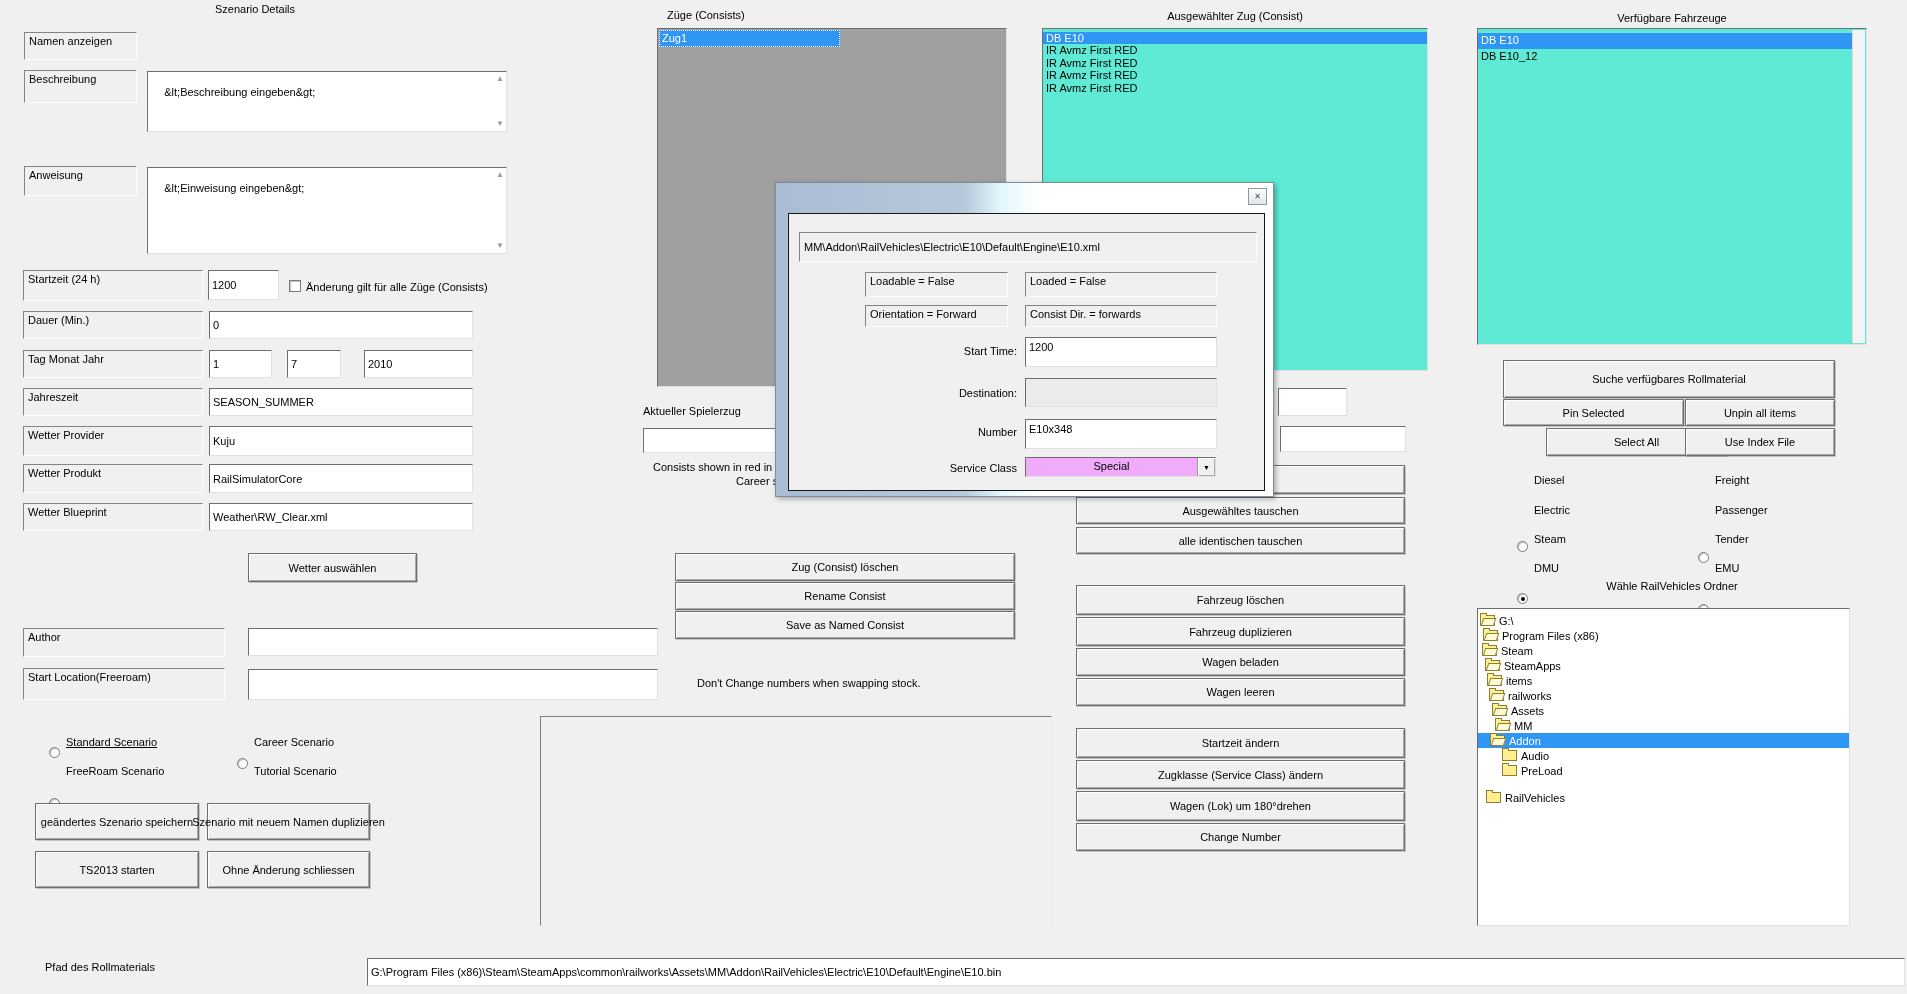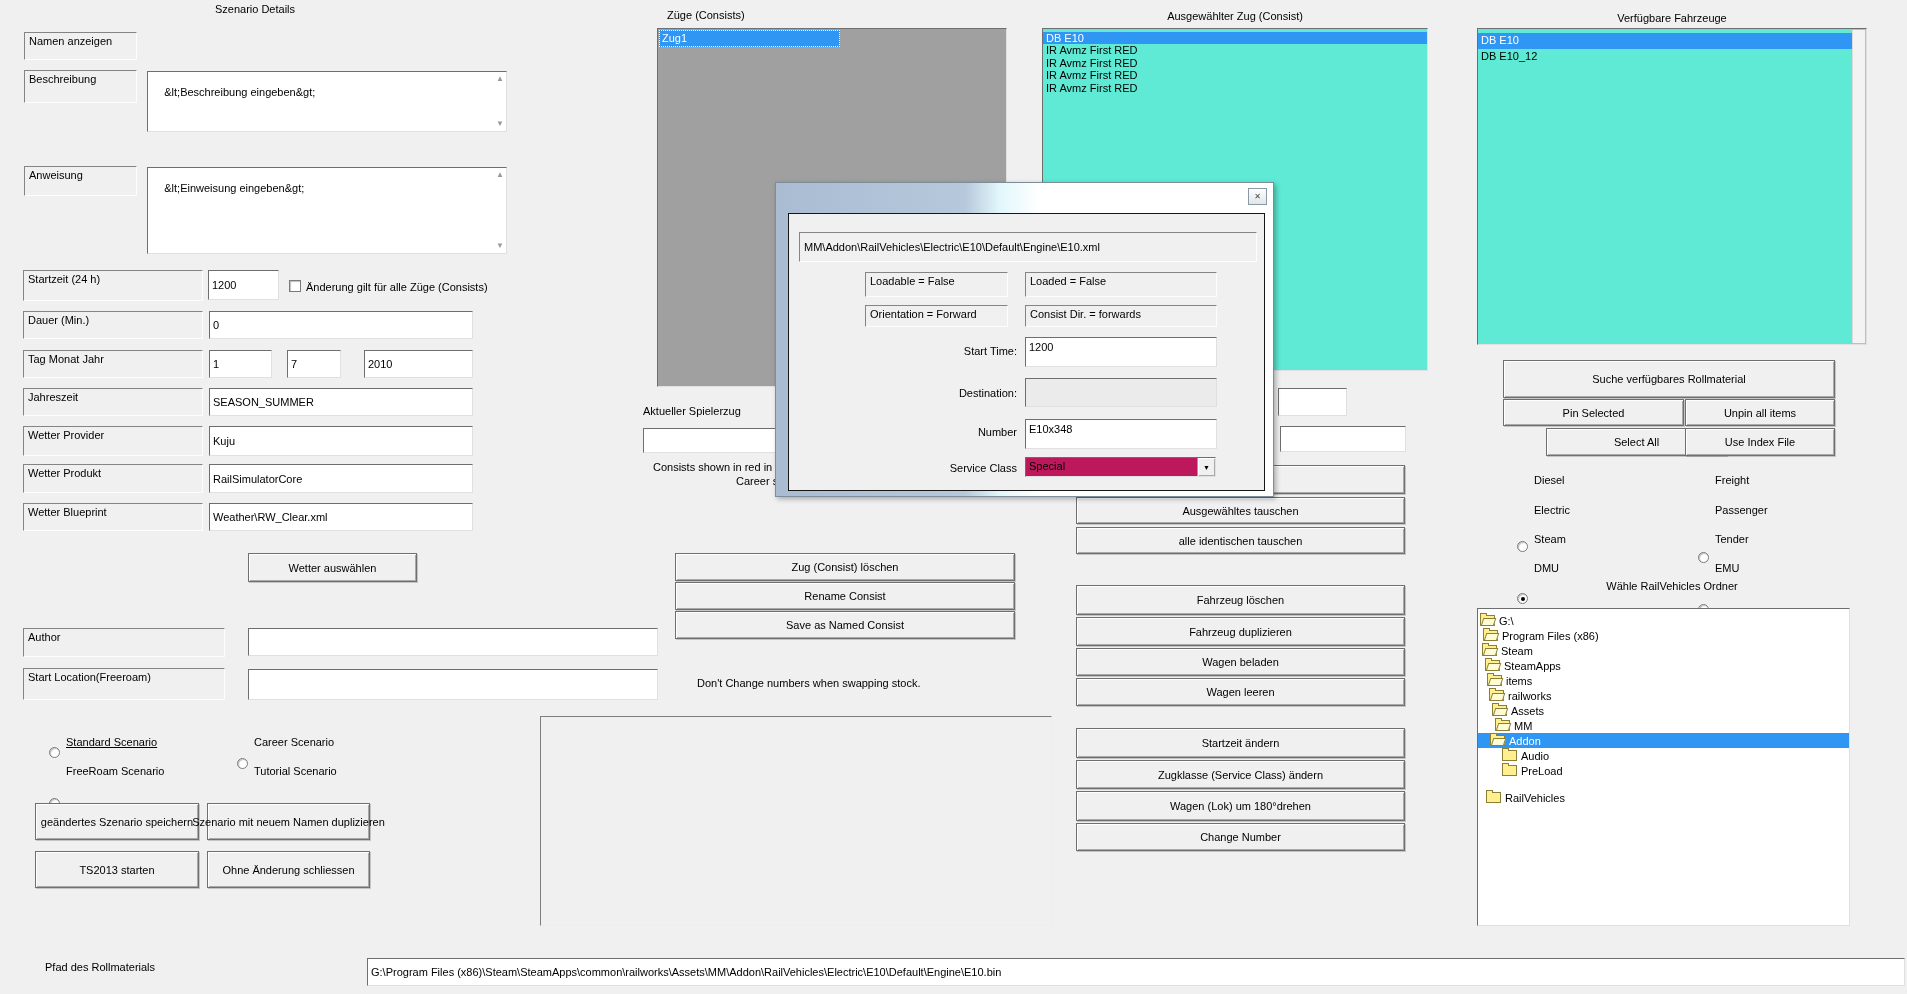--- a/index.html
+++ b/index.html
@@ -45,21 +45,21 @@
                   background:#ffef8e;border:1px solid #8a7f33;border-bottom:none;}
   .folder.open::after{content:"";position:absolute;left:1px;top:2px;width:11px;height:6px;
                   background:#fffbd4;border:1px solid #8a7f33;transform:skewX(-18deg);}
   
   .dialog{border:1px solid #7f8d9b;background:linear-gradient(90deg,#a9bcd2 0%,#b6c8db 38%,#e2f7fb 45%,#ffffff 53%,#ffffff 100%);
           box-shadow:2px 2px 5px rgba(0,0,0,.3);}
   .dlg-content{position:absolute;background:#f0f0f0;border:1px solid #161616;}
   .dlg-close{position:absolute;width:17px;height:15px;background:linear-gradient(#fdfdfd,#e2e6ea);
              border:1px solid #8b98a5;display:flex;align-items:center;justify-content:center;
              font-size:8px;color:#444;}
-  .combo{display:flex;border:1px solid;border-color:#6e6e6e #e0e0e0 #e0e0e0 #6e6e6e;background:#be185d;}
+  .combo{display:flex;border:1px solid;border-color:#6e6e6e #e0e0e0 #e0e0e0 #6e6e6e;background:#f0abfc;text-align:center;}
   .combo .val{flex:1;padding:2px 3px;white-space:nowrap;overflow:hidden;}
   .combo .arrow{width:17px;background:#f0f0f0;border-left:1px solid #9a9a9a;
                 box-shadow:inset 1px 1px 0 #fff,inset -1px -1px 0 #a9a9a9;
                 display:flex;align-items:center;justify-content:center;font-size:7px;color:#000;}
   .lbl{white-space:nowrap;}
   .scrollstrip{position:absolute;top:1px;right:1px;bottom:1px;width:12px;background:#f3f3f3;border-left:1px solid #dcdcdc;}
 </style>
 </head>
 <body>
 

